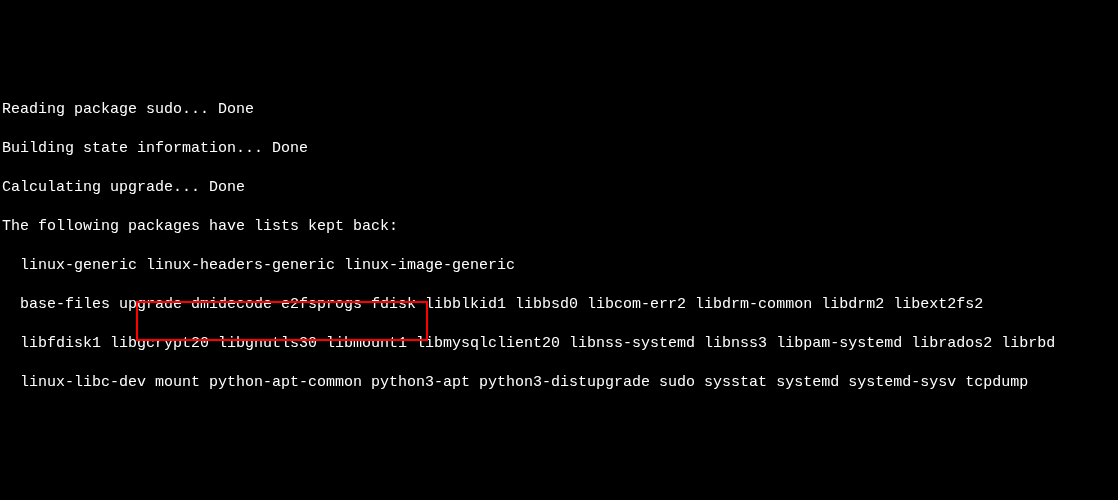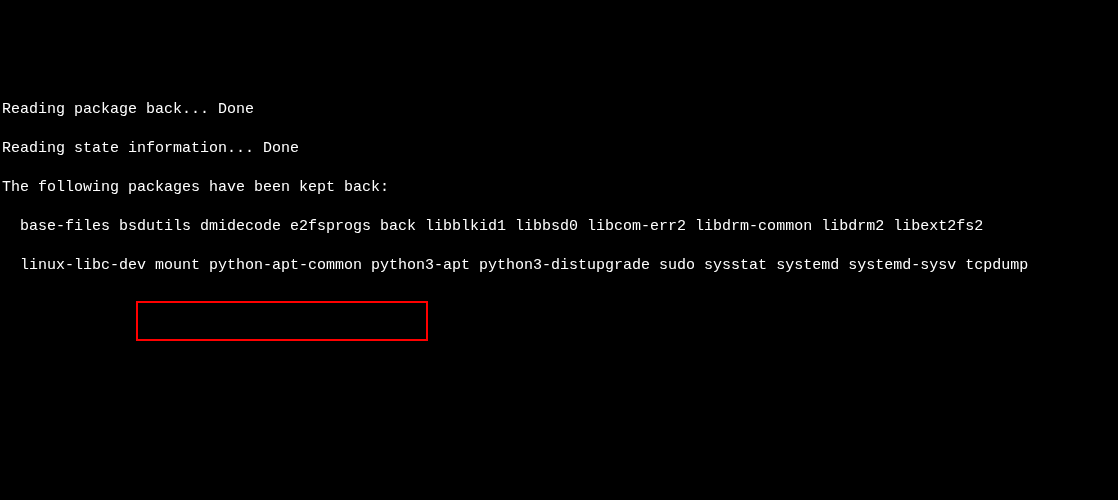--- a/index.html
+++ b/index.html
@@ -29,24 +29,27 @@
       background: transparent;
       pointer-events: none;
     }
   </style>
 </head>
 <body>
 
 
 
 <div class="terminal">
-<span class="line">Reading package back... Done</span>
-<span class="line">Reading state information... Done</span>
-<span class="line">The following packages have been kept back:</span>
-<span class="line">  base-files bsdutils dmidecode e2fsprogs back libblkid1 libbsd0 libcom-err2 libdrm-common libdrm2 libext2fs2</span>
+<span class="line">Reading package sudo... Done</span>
+<span class="line">Building state information... Done</span>
+<span class="line">Calculating upgrade... Done</span>
+<span class="line">The following packages have lists kept back:</span>
+<span class="line">  linux-generic linux-headers-generic linux-image-generic</span>
+<span class="line">  base-files upgrade dmidecode e2fsprogs fdisk libblkid1 libbsd0 libcom-err2 libdrm-common libdrm2 libext2fs2</span>
+<span class="line">  libfdisk1 libgcrypt20 libgnutls30 libmount1 libmysqlclient20 libnss-systemd libnss3 libpam-systemd librados2 librbd</span>
 <span class="line">  linux-libc-dev mount python-apt-common python3-apt python3-distupgrade sudo sysstat systemd systemd-sysv tcpdump</span>
 
 
 
 
 
 
 
 
 

